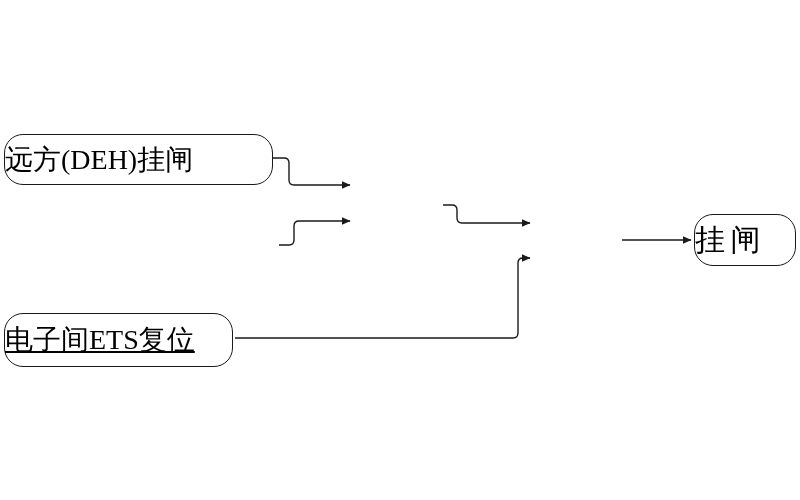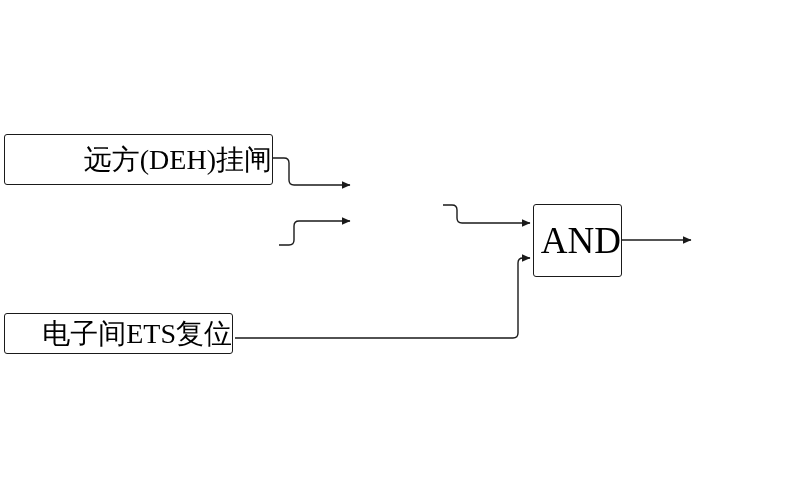--- a/index.html
+++ b/index.html
@@ -28,32 +28,32 @@
     stroke-width: 1.4;
   }
   .wires marker path {
     fill: var(--line, #1a1a1a);
     stroke: none;
   }
   .node {
     position: absolute;
     box-sizing: border-box;
     border: 1.5px solid var(--line, #1a1a1a);
-    border-radius: 3px;
+    border-radius: 19px;
     background: var(--background, #ffffff);
     display: flex;
     align-items: center;
-    justify-content: flex-end;
+    justify-content: flex-start;
     color: var(--text, #000000);
     white-space: nowrap;
   }
   .node .lbl { line-height: 1; }
   .n-input1 { left: 4px;   top: 134px; width: 269px; height: 51px; font-size: 28px; }
   .n-input2 { left: 4px;   top: 223px; width: 275px; height: 52px; font-size: 27px; }
-  .n-input3 { left: 4px;   top: 313px; width: 229px; height: 41px; font-size: 28px; }
+  .n-input3 { left: 4px;   top: 313px; width: 229px; height: 54px; font-size: 28px; text-decoration: underline; }
   .n-or     { left: 353px; top: 169px; width: 90px;  height: 71px; font-size: 37px; }
   .n-and    { left: 533px; top: 204px; width: 89px;  height: 73px; font-size: 37px; }
   .n-output { left: 694px; top: 214px; width: 102px; height: 52px; font-size: 30px; letter-spacing: 0.18em; }
   .n-output .lbl { margin-right: -0.18em; }
 </style>
 </head>
 <body>
 
 <div class="canvas">
 
@@ -73,18 +73,18 @@
   <div class="node n-input1">
     <span class="lbl">远方(DEH)挂闸</span>
   </div>
 
 
   <div class="node n-input3">
     <span class="lbl">电子间ETS复位</span>
   </div>
 
 
-  <div class="node n-and">
-    <span class="lbl">AND</span>
+
+  <div class="node n-output">
+    <span class="lbl">挂闸</span>
   </div>
-
 
 </div>
 
 </body></html>

